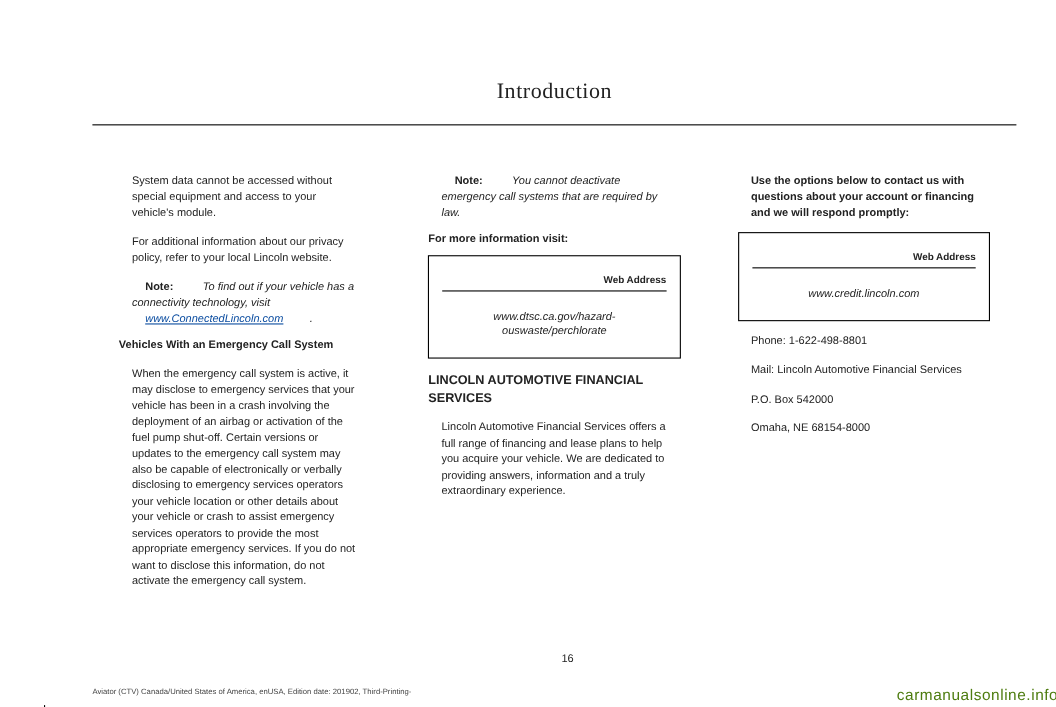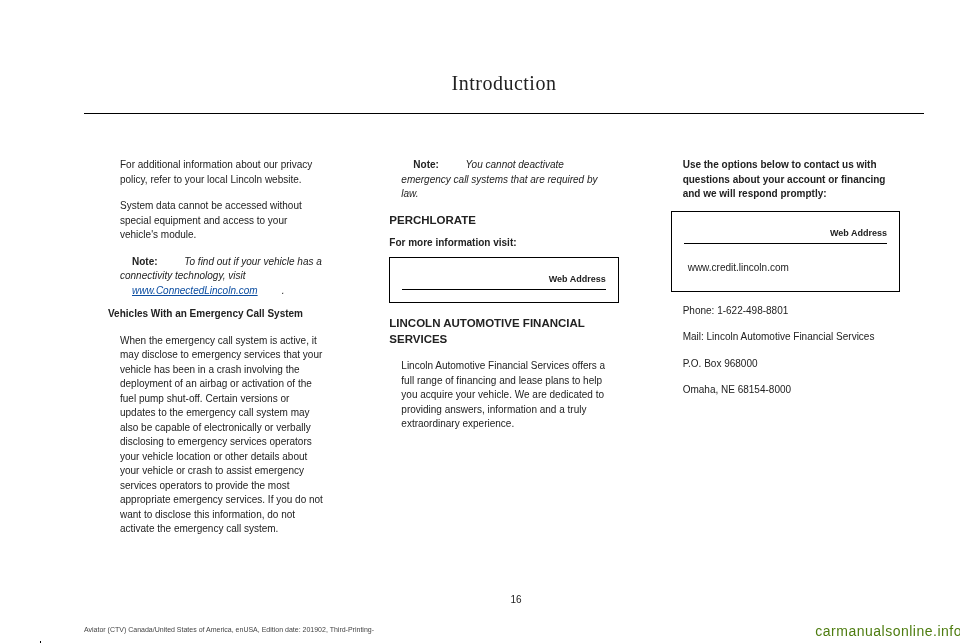--- a/index.html
+++ b/index.html
@@ -57,23 +57,25 @@
       margin: 4px 0 12px 0;
     }
     .web-box-header {
       border-bottom: 1px solid #000;
       text-align: right;
       font-weight: bold;
       font-size: 9px;
       padding: 3px 0;
     }
     .web-box-body {
+      text-align: center;
       font-size: 10px;
       padding: 5px 4px;
       line-height: 1.3;
+      font-style: italic;
     }
     .page-number {
       position: absolute;
       bottom: 50px;
       width: 100%;
       text-align: center;
       font-size: 10px;
     }
     .footnote {
       position: absolute;
@@ -102,51 +104,51 @@
 </head>
 <body>
 
 <div class="page">
   <h1 class="page-title">Introduction</h1>
   <hr class="rule">
 
   <div class="columns">
 
     <div class="col">
+      <p class="para">System data cannot be accessed without special equipment and access to your vehicle's module.</p>
       <p class="para">For additional information about our privacy policy, refer to your local Lincoln website.</p>
-      <p class="para">System data cannot be accessed without special equipment and access to your vehicle's module.</p>
       <p class="para">
         <span class="bold">Note:</span><span class="italic"> To find out if your vehicle has a connectivity technology, visit </span><span class="italic link">www.ConnectedLincoln.com</span><span class="italic">.</span>
       </p>
       <p class="subhead">Vehicles With an Emergency Call System</p>
       <p class="para">When the emergency call system is active, it may disclose to emergency services that your vehicle has been in a crash involving the deployment of an airbag or activation of the fuel pump shut-off. Certain versions or updates to the emergency call system may also be capable of electronically or verbally disclosing to emergency services operators your vehicle location or other details about your vehicle or crash to assist emergency services operators to provide the most appropriate emergency services. If you do not want to disclose this information, do not activate the emergency call system.</p>
     </div>
 
     <div class="col">
       <p class="para">
         <span class="bold">Note:</span><span class="italic"> You cannot deactivate emergency call systems that are required by law.</span>
       </p>
-      <p class="sec-head">PERCHLORATE</p>
       <p class="subhead">For more information visit:</p>
       <div class="web-box">
         <div class="web-box-header">Web Address</div>
+        <div class="web-box-body">www.dtsc.ca.gov/hazard-ouswaste/perchlorate</div>
       </div>
       <p class="sec-head">LINCOLN AUTOMOTIVE FINANCIAL SERVICES</p>
       <p class="para">Lincoln Automotive Financial Services offers a full range of financing and lease plans to help you acquire your vehicle.  We are dedicated to providing answers, information and a truly extraordinary experience.</p>
     </div>
 
     <div class="col">
       <p class="para bold">Use the options below to contact us with questions about your account or financing and we will respond promptly:</p>
       <div class="web-box">
         <div class="web-box-header">Web Address</div>
         <div class="web-box-body">www.credit.lincoln.com</div>
       </div>
       <p class="para">Phone: 1-622-498-8801</p>
       <p class="para">Mail: Lincoln Automotive Financial Services</p>
-      <p class="para">P.O. Box 968000</p>
+      <p class="para">P.O. Box 542000</p>
       <p class="para">Omaha, NE 68154-8000</p>
     </div>
 
   </div>
 </div>
 
 <div class="page-number">16</div>
 <div class="footnote">Aviator (CTV) Canada/United States of America, enUSA, Edition date: 201902, Third-Printing-</div>
 <div class="watermark">carmanualsonline.info</div>
 <div class="crop-left"></div>

